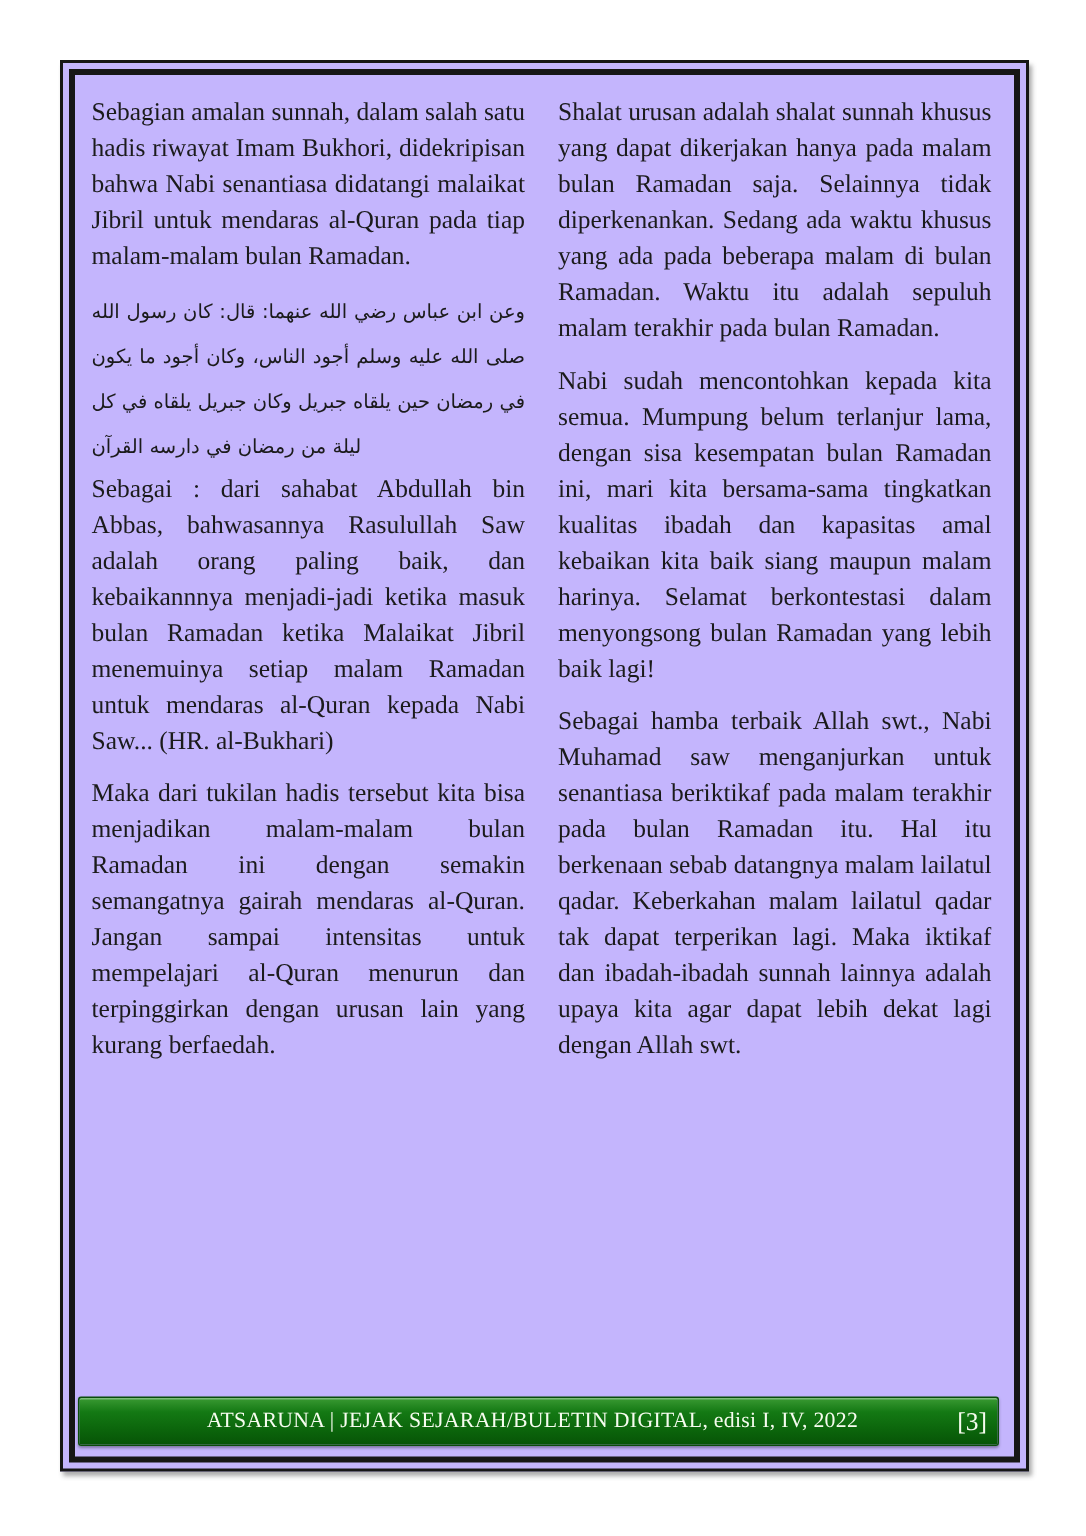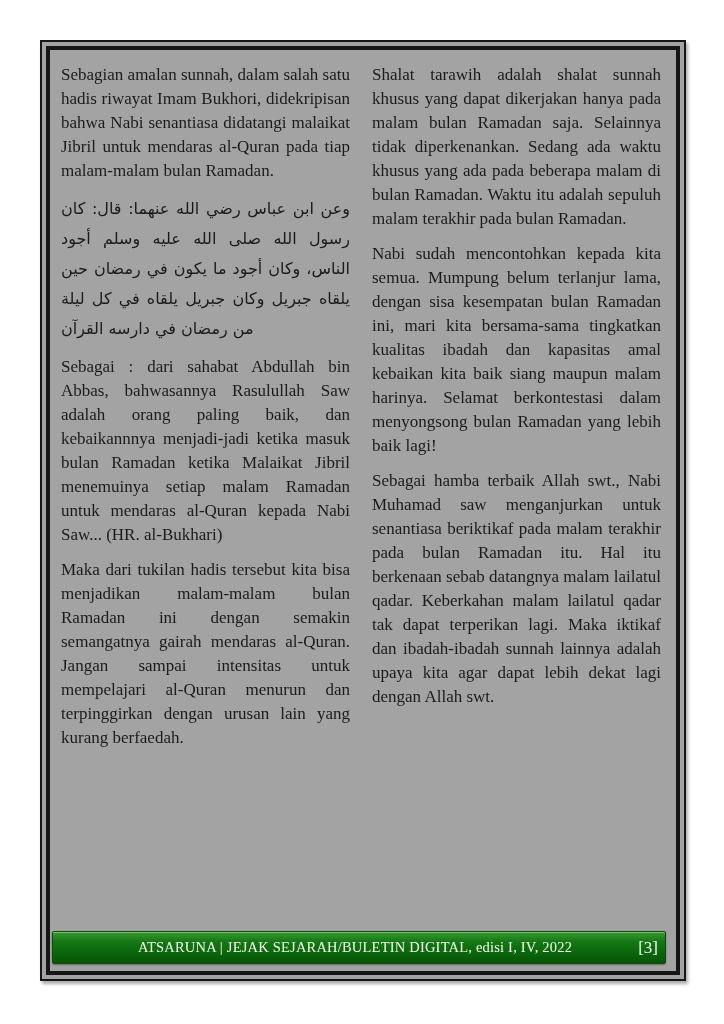--- a/index.html
+++ b/index.html
@@ -3,44 +3,43 @@
 <meta charset="utf-8">
 <style>
   * { box-sizing: border-box; margin: 0; padding: 0; }
   html, body { width: 724px; height: 1024px; background: #ffffff; overflow: hidden; }
   body { font-family: "Liberation Serif", serif; color: #1b1b1b; position: relative; }
 
   .frame-outer {
     position: absolute; left: 40px; top: 40px; width: 646px; height: 941px;
     border: 2px solid #161616; padding: 4px;
     box-shadow: 2px 3px 3px rgba(70,70,70,0.45);
-    background: #a3a3a3;
+    background: #c4b5fd;
   }
   .frame-inner {
     width: 100%; height: 100%;
     border: 4px solid #161616;
     position: relative;
     padding: 13px 15px 50px 11px;
     overflow: hidden;
   }
 
   .columns { display: flex; gap: 22px; height: 860px; overflow: hidden; }
   .col { flex: 1 1 0; }
 
   .para {
     font-size: 17px; line-height: 24px;
     text-align: justify;
     margin-bottom: 11px;
   }
   .arabic {
     direction: rtl;
     font-family: "DejaVu Sans", sans-serif;
-    font-size: 16px; line-height: 30px;
+    font-size: 13px; line-height: 30px;
     text-align: justify; text-align-last: left;
-    margin-bottom: 11px;
   }
   .italic { }
 
   .footer-bar {
     position: absolute; left: 2px; right: 10px; bottom: 7px; height: 33px;
     background: linear-gradient(to bottom, #3a9a33 0%, #147914 30%, #0b640b 70%, #075407 100%);
     border: 1px solid #0a4d0a;
     border-radius: 2px;
     box-shadow: inset 0 1px 0 rgba(255,255,255,0.35), 0 1px 2px rgba(0,0,0,0.35);
     display: flex; align-items: center;
@@ -69,21 +68,21 @@
 
         <p class="arabic">وعن ابن عباس رضي الله عنهما: قال: كان رسول الله صلى الله عليه وسلم أجود الناس، وكان أجود ما يكون في رمضان حين يلقاه جبريل وكان جبريل يلقاه في كل ليلة من رمضان في دارسه القرآن</p>
 
         <p class="para"><span>Sebagai : </span><span class="italic">dari sahabat Abdullah bin Abbas, bahwasannya Rasulullah Saw adalah orang paling baik, dan kebaikannnya menjadi-jadi ketika masuk bulan Ramadan ketika Malaikat Jibril menemuinya setiap malam Ramadan untuk mendaras al-Quran kepada Nabi Saw... (HR. al-Bukhari)</span></p>
 
         <p class="para">Maka dari tukilan hadis tersebut kita bisa menjadikan malam-malam bulan Ramadan ini dengan semakin semangatnya gairah mendaras al-Quran. Jangan sampai intensitas untuk mempelajari al-Quran menurun dan terpinggirkan dengan urusan lain yang kurang berfaedah.</p>
 
       </div>
 
       <div class="col">
-        <p class="para">Shalat tarawih adalah shalat sunnah khusus yang dapat dikerjakan hanya pada malam bulan Ramadan saja. Selainnya tidak diperkenankan. Sedang ada waktu khusus yang ada pada beberapa malam di bulan Ramadan. Waktu itu adalah sepuluh malam terakhir pada bulan Ramadan.</p>
+        <p class="para">Shalat urusan adalah shalat sunnah khusus yang dapat dikerjakan hanya pada malam bulan Ramadan saja. Selainnya tidak diperkenankan. Sedang ada waktu khusus yang ada pada beberapa malam di bulan Ramadan. Waktu itu adalah sepuluh malam terakhir pada bulan Ramadan.</p>
 
         <p class="para">Nabi sudah mencontohkan kepada kita semua. Mumpung belum terlanjur lama, dengan sisa kesempatan bulan Ramadan ini, mari kita bersama-sama tingkatkan kualitas ibadah dan kapasitas amal kebaikan kita baik siang maupun malam harinya. Selamat berkontestasi dalam menyongsong bulan Ramadan yang lebih baik lagi!</p>
 
         <p class="para">Sebagai hamba terbaik Allah swt., Nabi Muhamad saw menganjurkan untuk senantiasa beriktikaf pada malam terakhir pada bulan Ramadan itu. Hal itu berkenaan sebab datangnya malam lailatul qadar. Keberkahan malam lailatul qadar tak dapat terperikan lagi. Maka iktikaf dan ibadah-ibadah sunnah lainnya adalah upaya kita agar dapat lebih dekat lagi dengan Allah swt.</p>
 
       </div>
 
     </div>
 
     <div class="footer-bar">

